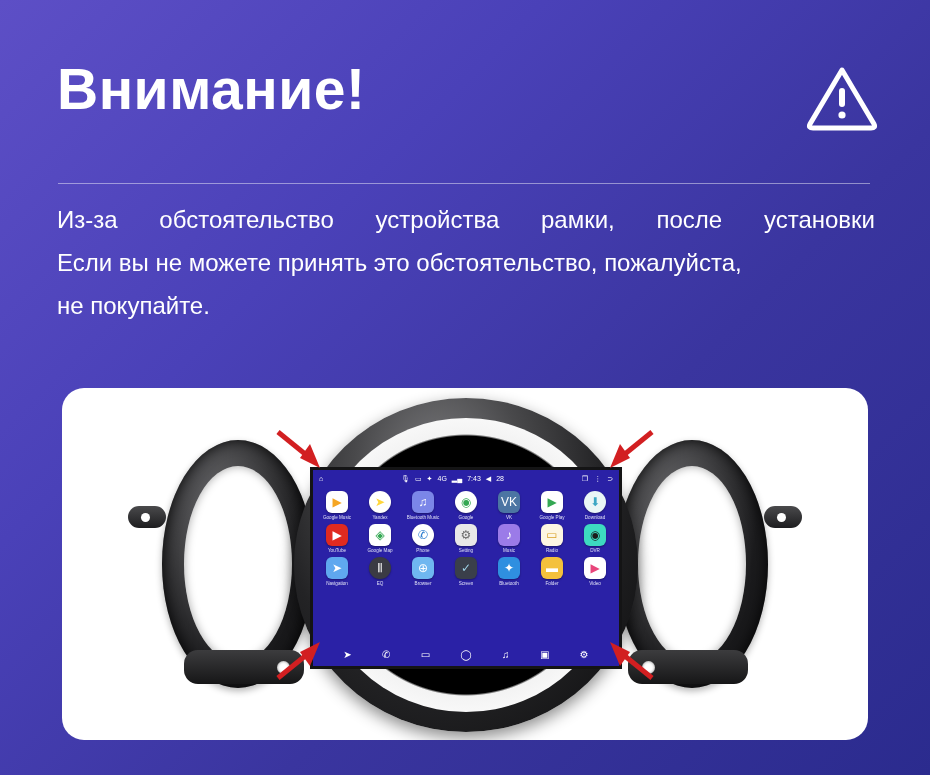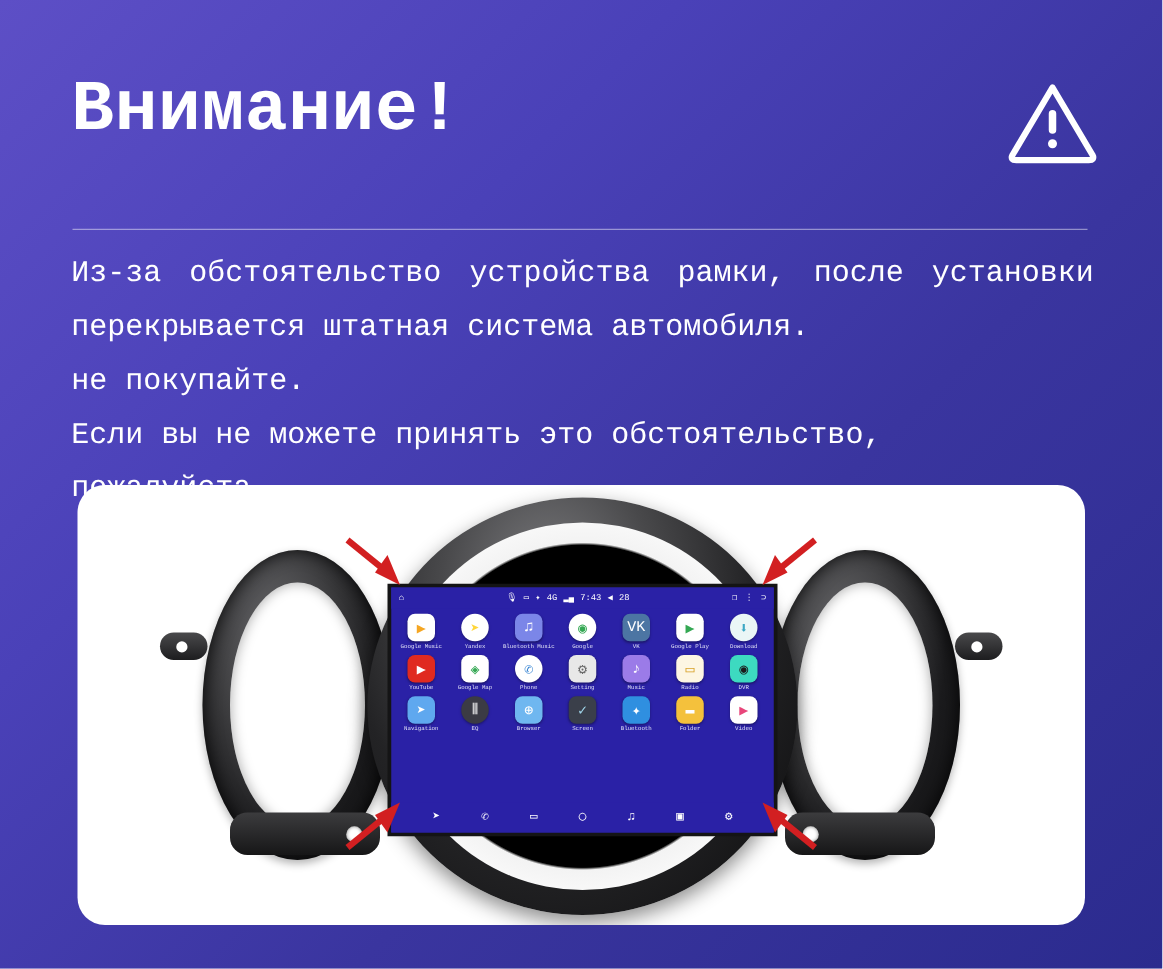--- a/index.html
+++ b/index.html
@@ -3,21 +3,20 @@
 <meta charset="utf-8">
 <style>
   html,body{margin:0;padding:0;}
   body{
     width:930px;height:775px;overflow:hidden;
     font-family:"Liberation Sans","DejaVu Sans",sans-serif;
   }
   #root{
     position:relative;width:930px;height:775px;
     background:linear-gradient(135deg,#5d4fc6 0%,#4a41b8 32%,#3a359f 62%,#2b2b8e 100%);
-    font-family:Liberation Mono, monospace;
   }
 
   
   .title{
     position:absolute;left:57px;top:58px;
     font-size:57px;line-height:62px;font-weight:700;color:#ffffff;
     letter-spacing:0.5px;
   }
   .warn-icon{position:absolute;left:806px;top:64px;width:72px;height:68px;}
 
@@ -174,23 +173,22 @@
       <path d="M36 6 L68 60 Q70 64 65 64 L7 64 Q2 64 4 60 Z" fill="none" stroke="#ffffff" stroke-width="5" stroke-linejoin="round"></path>
       <rect x="33" y="24" width="6" height="19" rx="3" fill="#ffffff"></rect>
       <circle cx="36" cy="51" r="3.6" fill="#ffffff"></circle>
     </svg>
   </div>
 
   <div class="divider"></div>
 
   <div class="body-text">
     <p class="justify">Из-за  обстоятельство  устройства  рамки,  после  установки</p>
-    <p>перекрывается штатная система автомобиля.</p>
+    <p>Если вы не можете принять это обстоятельство, пожалуйста,</p>
     <p>не покупайте.</p>
-    <p>Если вы не можете принять это обстоятельство, пожалуйста,</p>
   </div>
 
   <div class="photo-card">
     <div class="stage">
 
       <div class="side-ring left"></div>
       <div class="side-ring right"></div>
       <div class="ring-tab l"></div>
       <div class="ring-tab r"></div>
       <div class="ring-foot l"></div>

